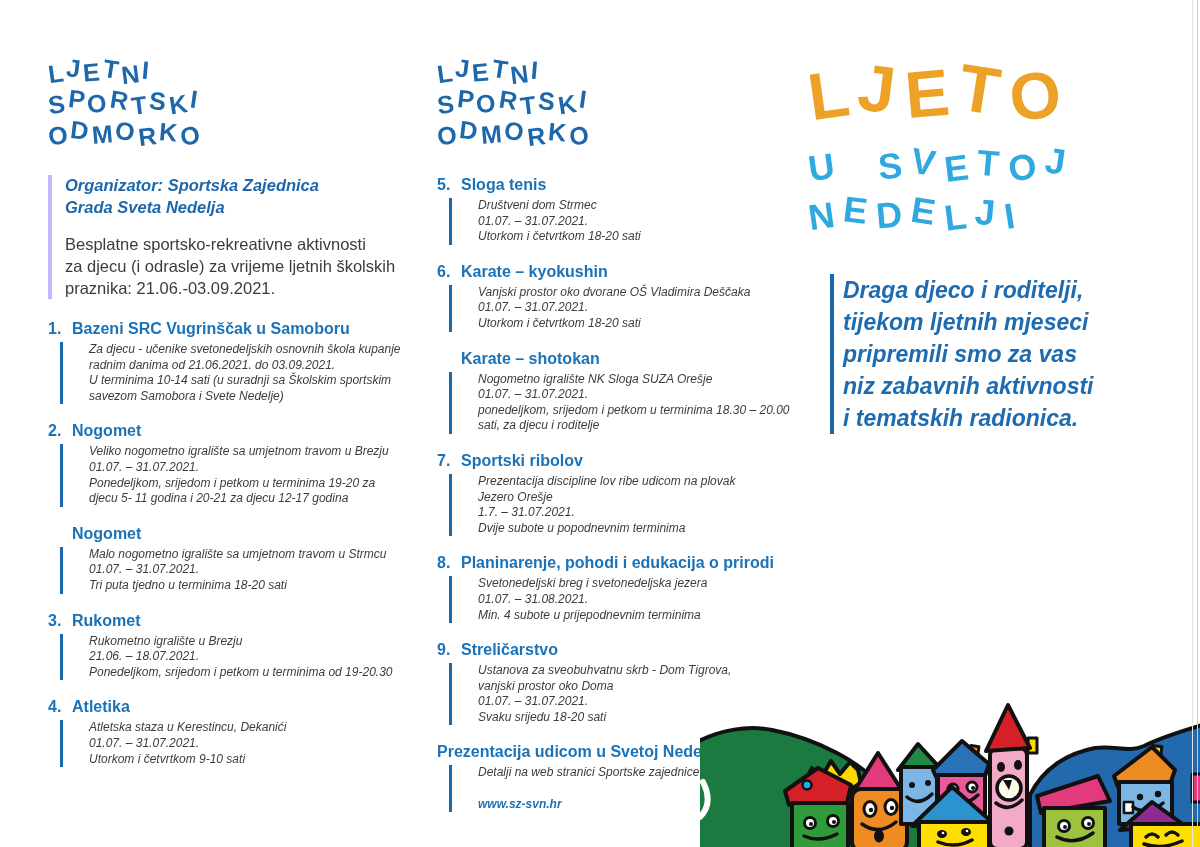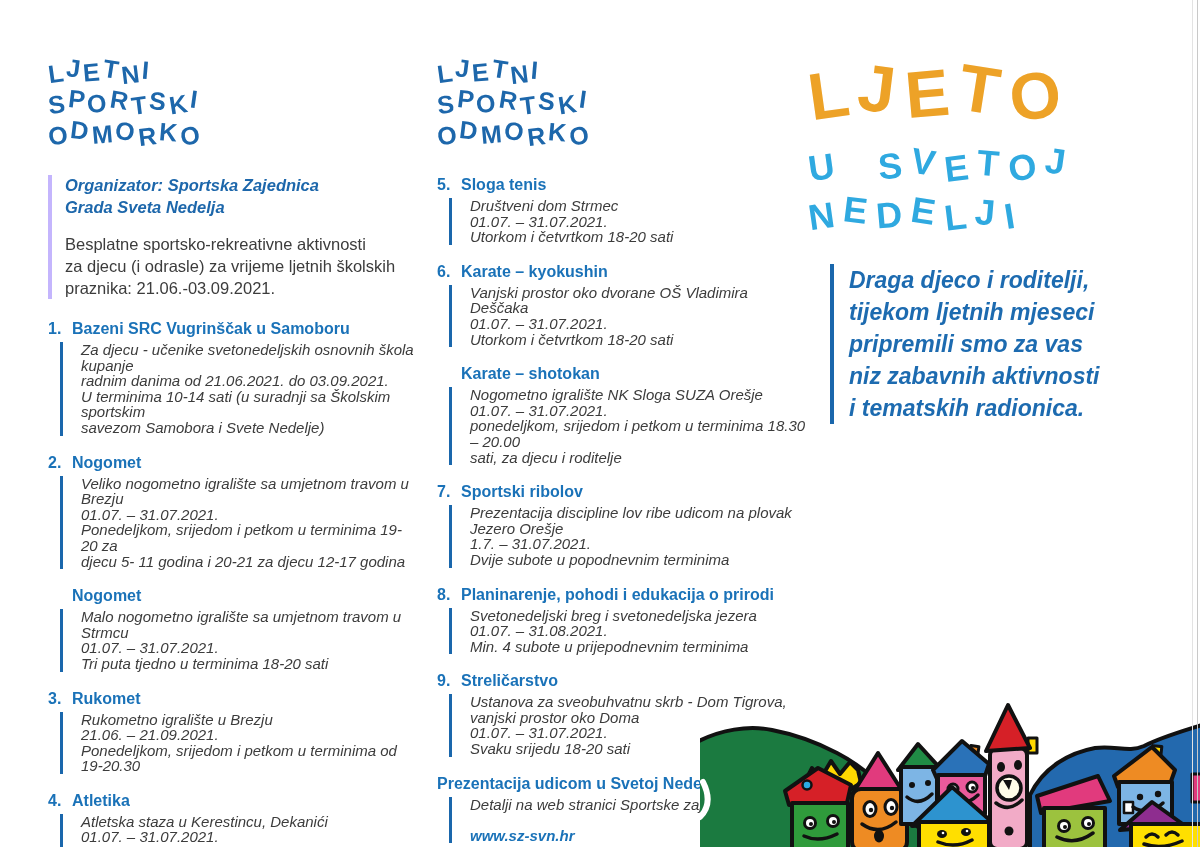--- a/index.html
+++ b/index.html
@@ -19,25 +19,25 @@
   .bt-line3{color:#2fa9e0;font-weight:bold;font-size:36px;line-height:49px;letter-spacing:9px;}
 
   .org-block{border-left:4px solid #c4b5fd;padding-left:13px;margin-bottom:20px;}
   .org-text{color:#1d67ab;font-weight:bold;font-style:italic;font-size:16.5px;line-height:21.5px;
             white-space:pre-line;margin-bottom:15px;}
   .intro-text{color:#3c3c3c;font-size:16.5px;line-height:22px;white-space:pre-line;}
 
   .section{margin-bottom:17px;}
   .s-head{color:#1a72b8;font-weight:bold;font-size:16px;line-height:19px;display:flex;margin-bottom:4px;}
   .s-num{width:24px;flex:none;}
-  .s-body{margin-left:12px;border-left:3.5px solid #1a67ac;padding-left:18px;
-          color:#3c3c3c;font-style:italic;font-size:15px;line-height:15.6px;white-space:pre-line;}
+  .s-body{margin-left:12px;border-left:3.5px solid #1a67ac;padding-left:26px;
+          color:#3c3c3c;font-style:italic;font-size:12px;line-height:15.6px;white-space:pre-line;}
   .link{color:#1a72b8;font-weight:bold;}
 
-  .message-block{border-left:4px solid #1a67ac;padding-left:15px;margin-top:26px;margin-left:22px;width:330px;}
+  .message-block{border-left:4px solid #1a67ac;padding-left:9px;margin-top:36px;margin-left:22px;width:330px;}
   .msg-blue{color:#1d6bb0;font-weight:bold;font-style:italic;font-size:23px;line-height:32px;white-space:pre-line;}
   .msg-pink{color:#d9497e;font-weight:bold;font-style:italic;font-size:23px;line-height:32px;
             white-space:pre-line;margin-top:12px;}
 
   .edge-line{position:absolute;top:0;bottom:0;width:1px;}
   #edge1{left:1192px;background:#e3e3e3;}
   #edge2{left:1197px;background:#c9c9c9;}
 
   #village{position:absolute;left:700px;top:690px;width:500px;height:157px;}
 </style>
@@ -88,21 +88,21 @@
       <div class="s-body">Malo nogometno igralište sa umjetnom travom u Strmcu
 01.07. – 31.07.2021.
 Tri puta tjedno u terminima 18-20 sati</div>
     </div>
     <div class="section">
       <div class="s-head">
           <span class="s-num">3.</span>
           <span>Rukomet</span>
         </div>
       <div class="s-body">Rukometno igralište u Brezju
-21.06. – 21.09.2021.
+21.06. – 18.07.2021.
 Ponedeljkom, srijedom i petkom u terminima od 19-20.30</div>
     </div>
     <div class="section">
       <div class="s-head">
           <span class="s-num">4.</span>
           <span>Atletika</span>
         </div>
       <div class="s-body">Atletska staza u Kerestincu, Dekanići
 01.07. – 31.07.2021.
 Utorkom i četvrtkom 9-10 sati</div>

